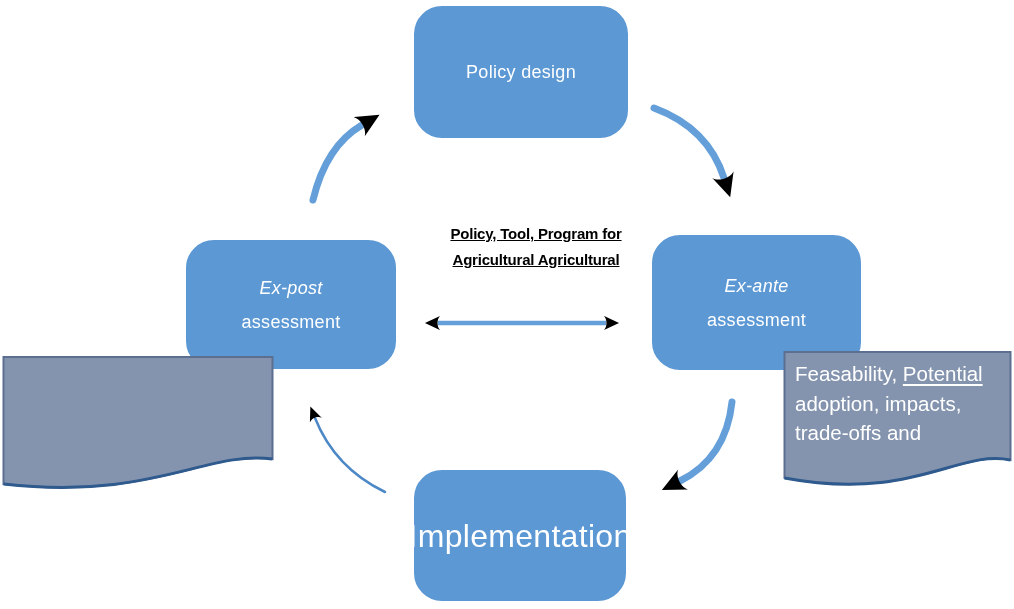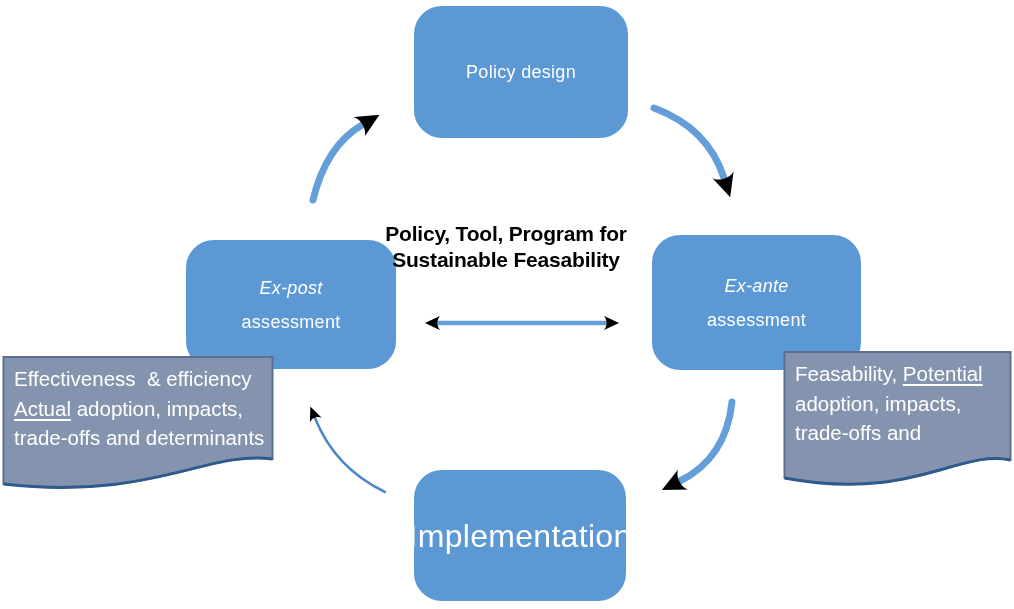--- a/index.html
+++ b/index.html
@@ -32,24 +32,25 @@
     letter-spacing:.3px;
     box-sizing:border-box;
     z-index:1;
   }
   .cycle-box .it{font-style:italic;}
   #box-policy-design{left:412px;top:4px;width:218px;height:136px;}
   #box-ex-post{left:184px;top:238px;width:214px;height:133px;}
   #box-ex-ante{left:650px;top:233px;width:213px;height:139px;}
   #box-implementation{left:412px;top:468px;width:216px;height:135px;font-size:32px;}
   .center-label{
-    position:absolute;left:374px;top:221px;width:264px;
+    position:absolute;left:404px;top:221px;width:264px;
     text-align:center;color:var(--center-text);
-    font-size:21px;font-weight:700;line-height:25.5px;letter-spacing:-.2px;
+    font-size:15px;font-weight:700;line-height:25.5px;letter-spacing:-.2px;
     z-index:2;
+    text-decoration:underline;
   }
   .arrow-layer{
     position:absolute;left:0;top:0;width:1014px;height:609px;
     pointer-events:none;z-index:3;
   }
   .thick-arrow{color:var(--arrow-blue);}
   .thin-arrow{color:var(--thin-arrow-blue);}
   .callout{
     position:absolute;z-index:4;
   }
@@ -82,21 +83,21 @@
     <span class="it">Ex-post</span>
     <span>assessment</span>
   </div>
 
   <div class="cycle-box" id="box-implementation">
     <span>Implementation</span>
   </div>
 
   <div class="center-label">
     <div>Policy, Tool, Program for</div>
-    <div>Sustainable Feasability</div>
+    <div>Agricultural Agricultural</div>
   </div>
 
   <svg class="arrow-layer" viewBox="0 0 1014 609" aria-hidden="true">
     <defs>
       <marker id="headThick" orient="auto" markerWidth="4.4" markerHeight="4" refX="0.5" refY="1.6" markerUnits="strokeWidth">
         <path d="M0,0 L3.4,1.6 L0,3.2 C0.8,2.5 0.8,0.7 0,0 Z" fill="currentColor"></path>
       </marker>
       <marker id="headThin" orient="auto" markerWidth="7" markerHeight="6" refX="1" refY="2.6" markerUnits="strokeWidth">
         <path d="M0,0 L6,2.6 L0,5.2 C1.5,4 1.5,1.2 0,0 Z" fill="currentColor"></path>
       </marker>
@@ -114,25 +115,20 @@
     <g class="thin-arrow">
       <path d="M 385,492 Q 335,468 315,418" fill="none" stroke="currentColor" stroke-width="2.5" stroke-linecap="round" marker-end="url(#headThin)"></path>
     </g>
   </svg>
 
   <div class="callout" id="callout-ex-post">
     <svg width="272" height="142" viewBox="0 0 272 142" aria-hidden="true">
       <path d="M1.5,2 H270.5 V104 C 205,95 150,146 1.5,129 Z" fill="var(--callout-fill)" stroke="var(--callout-border)" stroke-width="2"></path>
       <path d="M270.5,104 C 205,95 150,146 1.5,129" fill="none" stroke="var(--callout-wave-border)" stroke-width="3"></path>
     </svg>
-    <div class="callout-text">
-      <div class="callout-line"><span>Effectiveness  &amp; efficiency</span></div>
-      <div class="callout-line"><span class="u">Actual</span><span> adoption, impacts,</span></div>
-      <div class="callout-line"><span>trade-offs and determinants</span></div>
-    </div>
   </div>
 
   <div class="callout" id="callout-ex-ante">
     <svg width="230" height="146" viewBox="0 0 230 146" aria-hidden="true">
       <path d="M1.5,2 H227.5 V110 C 175,99 130,152 1.5,128 Z" fill="var(--callout-fill)" stroke="var(--callout-border)" stroke-width="2"></path>
       <path d="M227.5,110 C 175,99 130,152 1.5,128" fill="none" stroke="var(--callout-wave-border)" stroke-width="3"></path>
     </svg>
     <div class="callout-text">
       <div class="callout-line"><span>Feasability, </span><span class="u">Potential</span></div>
       <div class="callout-line"><span>adoption, impacts,</span></div>

